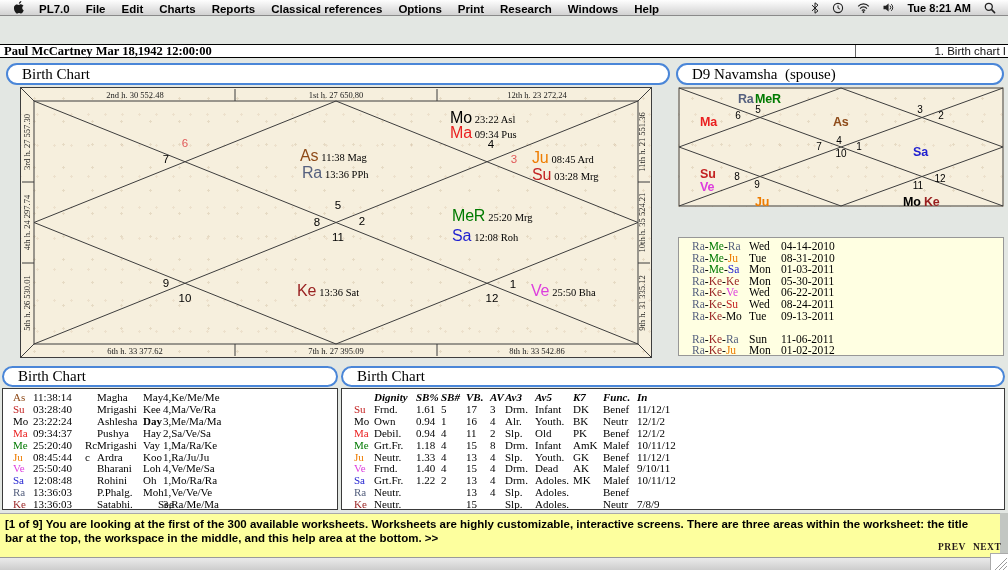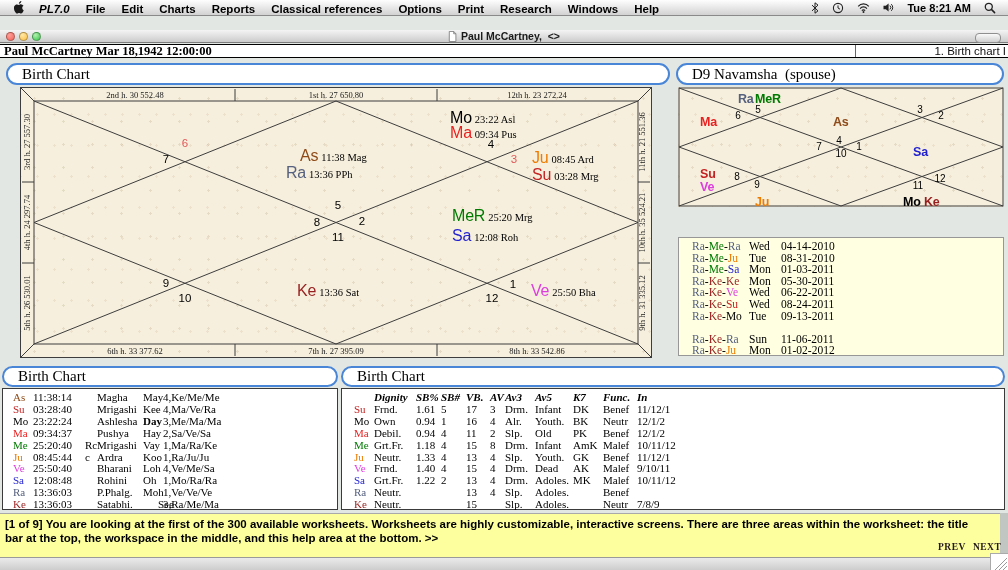--- a/index.html
+++ b/index.html
@@ -3,21 +3,21 @@
 <meta charset="utf-8">
 <style>
   html,body{margin:0;padding:0;background:#555;}
   #screen{position:relative;width:1008px;height:570px;background:#e3e7e3;overflow:hidden;
           font-family:"Liberation Sans",sans-serif;-webkit-font-smoothing:antialiased;}
   
   #menubar{position:absolute;left:0;top:0;width:100%;height:16px;box-sizing:border-box;
            background:linear-gradient(#fefefe,#d2d2d2);border-bottom:1px solid #8a8a8a;
            display:flex;align-items:center;padding:0 8px;z-index:9;}
   .menu-item{font-size:11.5px;font-weight:600;color:#000;padding:0 8px;line-height:15px;white-space:pre;}
-  .menu-item.app{font-weight:700;font-style:italic;}
+  .menu-item.app{font-weight:700;}
   #apple-menu{padding:0 6px;display:flex;align-items:center;}
   #mb-right{margin-left:auto;display:flex;align-items:center;gap:13px;padding-right:4px;}
   #mb-clock{font-size:11px;font-weight:600;}
   .mb-ic{display:block;}
   #titlebar-app,#titlebar-doc{position:absolute;left:0;width:100%;height:13px;box-sizing:border-box;
            border-bottom:1px solid #7c7c7c;}
   #titlebar-app{top:16px;background:linear-gradient(#ededed,#bdbdbd);}
   #titlebar-doc{top:30px;background:linear-gradient(#f4f4f4,#cccccc);}
   .lights{position:absolute;left:6px;top:2px;display:flex;gap:4px;}
   .light{width:9px;height:9px;border-radius:50%;box-sizing:border-box;border:1px solid rgba(0,0,0,.3);}
@@ -124,35 +124,20 @@
       </svg>
       <span id="mb-clock">Tue 8:21 AM</span>
       <svg class="mb-ic" width="12" height="12" viewBox="0 0 12 12">
         <circle cx="4.8" cy="4.8" r="3.5" stroke="#222" stroke-width="1.3" fill="none"></circle>
         <path d="M7.4 7.4 L10.6 10.6" stroke="#222" stroke-width="1.5" stroke-linecap="round"></path>
       </svg>
     </span>
   </div>
 
 
-  <div id="titlebar-doc">
-    <span class="lights">
-      <span class="light red"></span>
-      <span class="light yellow"></span>
-      <span class="light green"></span>
-    </span>
-    <span class="tb-center">
-      <svg width="9" height="11" viewBox="0 0 9 12">
-        <path d="M1 0.5 H5.8 L8.2 3 V11.5 H1 Z" fill="#fff" stroke="#777" stroke-width="0.9"></path>
-        <path d="M5.8 0.5 V3 H8.2" fill="none" stroke="#777" stroke-width="0.9"></path>
-      </svg>
-      <span class="tb-title">Paul McCartney,  &lt;&gt;</span>
-    </span>
-    <span id="capsule"></span>
-  </div>
 
   <div id="infobar">
     <span id="info-name">Paul McCartney Mar 18,1942 12:00:00</span>
     <span id="info-worksheet">1. Birth chart I</span>
   </div>
 
   <div class="hdr" id="bc-hdr">
     <span>Birth Chart</span>
   </div>
   <div id="bc-chart" class="parch">
@@ -181,21 +166,21 @@
         <text class="edge-label" x="316" y="267" text-anchor="middle">7th h.  27  395.09</text>
         <text class="edge-label" x="517" y="267" text-anchor="middle">8th h.  33  542.86</text>
         <text class="edge-label" x="9.5" y="55" text-anchor="middle" transform="rotate(-90 9.5 55)">3rd h.  27  557.30</text>
         <text class="edge-label" x="9.5" y="135.5" text-anchor="middle" transform="rotate(-90 9.5 135.5)">4th h.  24  297.74</text>
         <text class="edge-label" x="9.5" y="216" text-anchor="middle" transform="rotate(-90 9.5 216)">5th h.  26  530.01</text>
         <text class="edge-label" x="624.5" y="55" text-anchor="middle" transform="rotate(-90 624.5 55)">11th h.  21  551.36</text>
         <text class="edge-label" x="624.5" y="135.5" text-anchor="middle" transform="rotate(-90 624.5 135.5)">10th h.  35  524.21</text>
         <text class="edge-label" x="624.5" y="216" text-anchor="middle" transform="rotate(-90 624.5 216)">9th h.  31  335.12</text>
       </svg>
   <div class="planet" style="left: 280px; top: 61px;"><span class="code" style="color: rgb(142, 74, 24);">As</span><span class="det">11:38 Mag</span></div>
-      <div class="planet" style="left: 266px; top: 78px;"><span class="code" style="color: rgb(86, 97, 127);">Ra</span><span class="det">13:36 PPh</span></div>
+      <div class="planet" style="left: 282px; top: 78px;"><span class="code" style="color: rgb(86, 97, 127);">Ra</span><span class="det">13:36 PPh</span></div>
       <div class="planet" style="left: 430px; top: 23px;"><span class="code" style="color: rgb(0, 0, 0);">Mo</span><span class="det">23:22 Asl</span></div>
       <div class="planet" style="left: 430px; top: 38px;"><span class="code" style="color: rgb(234, 31, 31);">Ma</span><span class="det">09:34 Pus</span></div>
       <div class="planet" style="left: 512px; top: 63px;"><span class="code" style="color: rgb(238, 124, 0);">Ju</span><span class="det">08:45 Ard</span></div>
       <div class="planet" style="left: 512px; top: 80px;"><span class="code" style="color: rgb(195, 34, 34);">Su</span><span class="det">03:28 Mrg</span></div>
       <div class="planet" style="left: 432px; top: 121px;"><span class="code" style="color: rgb(0, 122, 0);">MeR</span><span class="det">25:20 Mrg</span></div>
       <div class="planet" style="left: 432px; top: 141px;"><span class="code" style="color: rgb(31, 31, 208);">Sa</span><span class="det">12:08 Roh</span></div>
       <div class="planet" style="left: 277px; top: 196px;"><span class="code" style="color: rgb(152, 31, 31);">Ke</span><span class="det">13:36 Sat</span></div>
       <div class="planet" style="left: 511px; top: 196px;"><span class="code" style="color: rgb(221, 61, 221);">Ve</span><span class="det">25:50 Bha</span></div>
       <div class="house" style="left: 165px; top: 57px; color: rgb(224, 88, 88);">6</div>
       <div class="house" style="left: 146px; top: 73px;">7</div>

